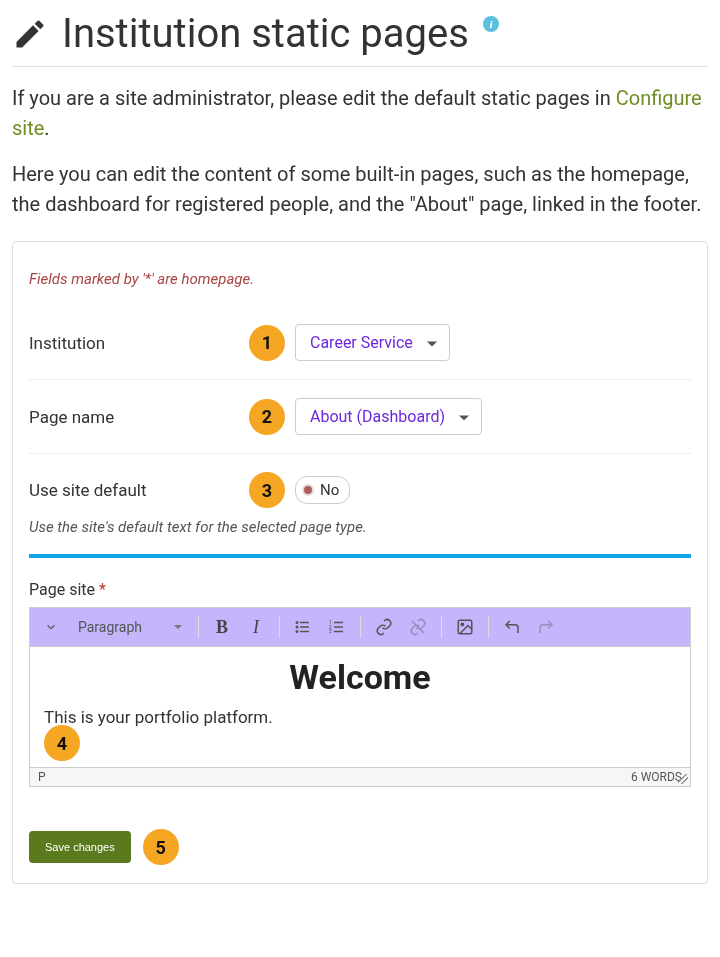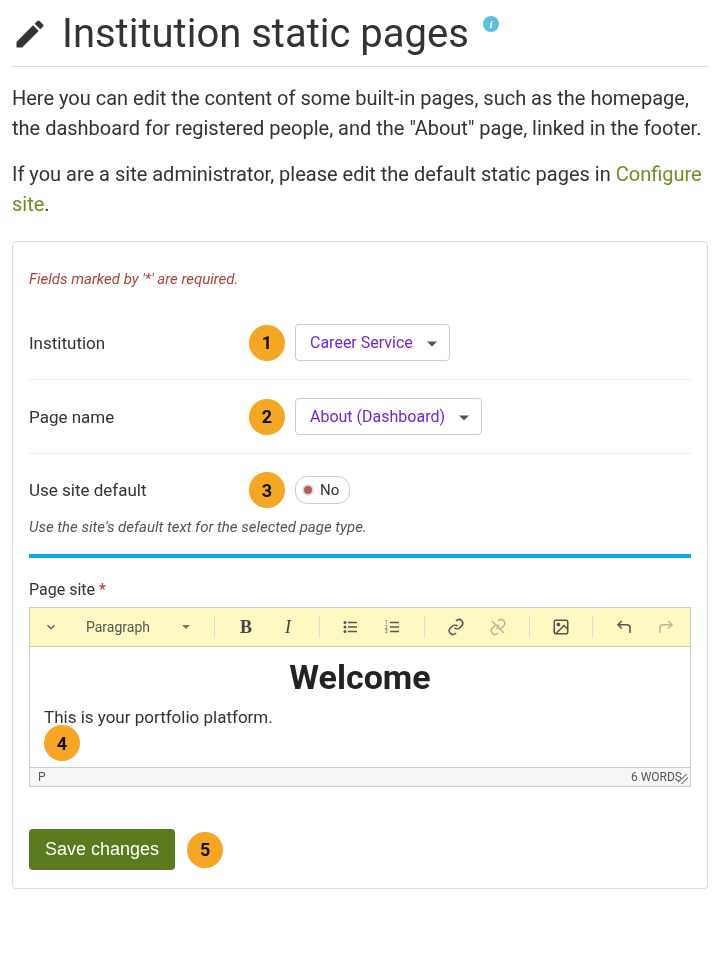--- a/index.html
+++ b/index.html
@@ -141,25 +141,25 @@
     font-size: 16px;
     margin: 22px 0 8px 0;
   }
   .req-star { color: #c0392b; }
   .editor {
     border: 1px solid #ccc;
     background: #fff;
     position: relative;
   }
   .editor-toolbar {
-    background: #fef9c3;
+    background: #c4b5fd;
     border-bottom: 1px solid #ccc;
     display: flex;
     align-items: center;
-    gap: 12px;
+    gap: 4px;
     padding: 4px 6px;
   }
   .tb-btn {
     width: 30px; height: 30px;
     display: inline-flex;
     align-items: center;
     justify-content: center;
     color: #444;
     border-radius: 3px;
     cursor: pointer;
@@ -226,48 +226,48 @@
     display: flex;
     align-items: center;
     gap: 12px;
   }
   .btn-save {
     background: #5b7a1d;
     color: #fff;
     border: none;
     border-radius: 4px;
     padding: 10px 16px;
-    font-size: 18px;
+    font-size: 11px;
     cursor: pointer;
   }
   svg { display: block; }
 </style>
 </head>
 <body>
 
 <div class="page-header">
   <span class="edit-icon">
     <svg viewBox="0 0 24 24" width="36" height="36" fill="#333">
       <path d="M3 17.25V21h3.75l11-11.03-3.75-3.75L3 17.25zM20.71 7.04a1 1 0 0 0 0-1.41l-2.34-2.34a1 1 0 0 0-1.41 0l-1.83 1.83 3.75 3.75 1.83-1.83z"></path>
     </svg>
   </span>
   <h1>Institution static pages</h1>
   <span class="info-icon">i</span>
 </div>
 
 <div class="intro">
-  <p>Here you can edit the content of some built-in pages, such as the homepage, the dashboard for registered people, and the "About" page, linked in the footer.</p>
   <p>
     <span>If you are a site administrator, please edit the default static pages in </span><a href="#">Configure site</a><span>.</span>
   </p>
+  <p>Here you can edit the content of some built-in pages, such as the homepage, the dashboard for registered people, and the "About" page, linked in the footer.</p>
 </div>
 
 <div class="form-panel">
 
-  <div class="required-note">Fields marked by '*' are required.</div>
+  <div class="required-note">Fields marked by '*' are homepage.</div>
 
   <div class="form-row">
     <div class="form-label">Institution</div>
     <span class="badge-num">1</span>
     <div class="select-fake">
       <span>Career Service</span>
     </div>
   </div>
 
   <div class="form-row">

